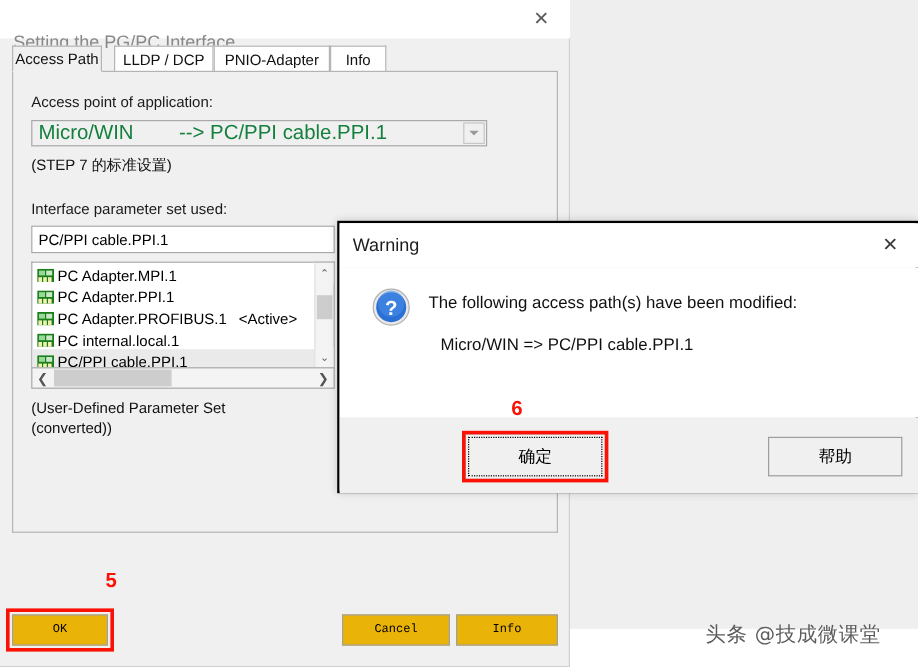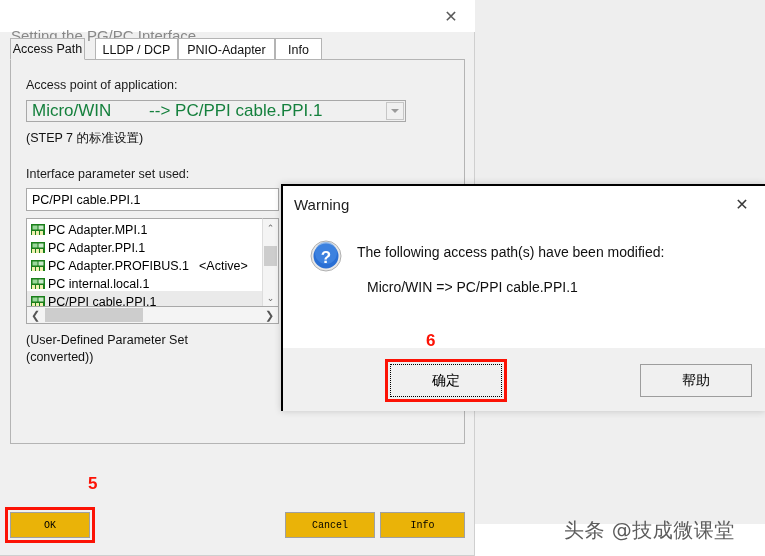--- a/index.html
+++ b/index.html
@@ -425,22 +425,22 @@
     left: 143px; top: 145px;
     font-size: 17px;
     font-weight: bold;
     color: #fc1205;
     z-index: 6;
   }
 
   
   #watermark {
     position: absolute;
-    left: 564px; top: 517px;
-    font-size: 20px;
+    left: 588px; top: 517px;
+    font-size: 17px;
     color: #5c5c5c;
     font-family: "DejaVu Sans", sans-serif;
     letter-spacing: 0.5px;
     white-space: nowrap;
   }
 </style>
 </head>
 <body>
 
 <div id="desktop-backdrop">

